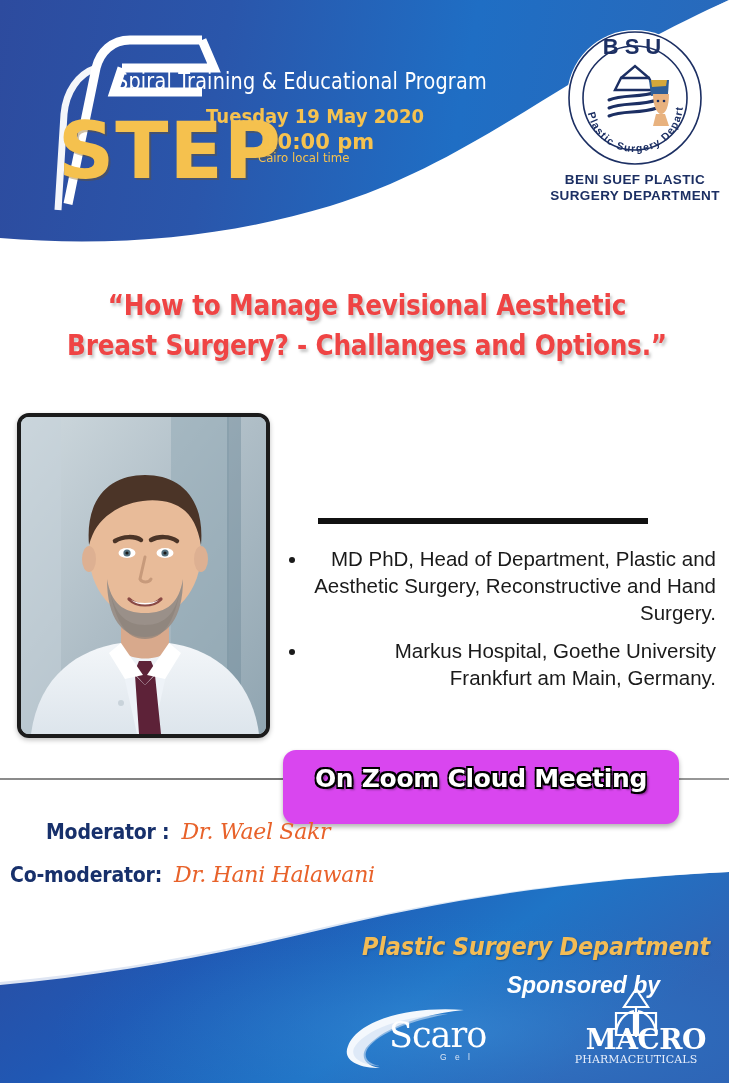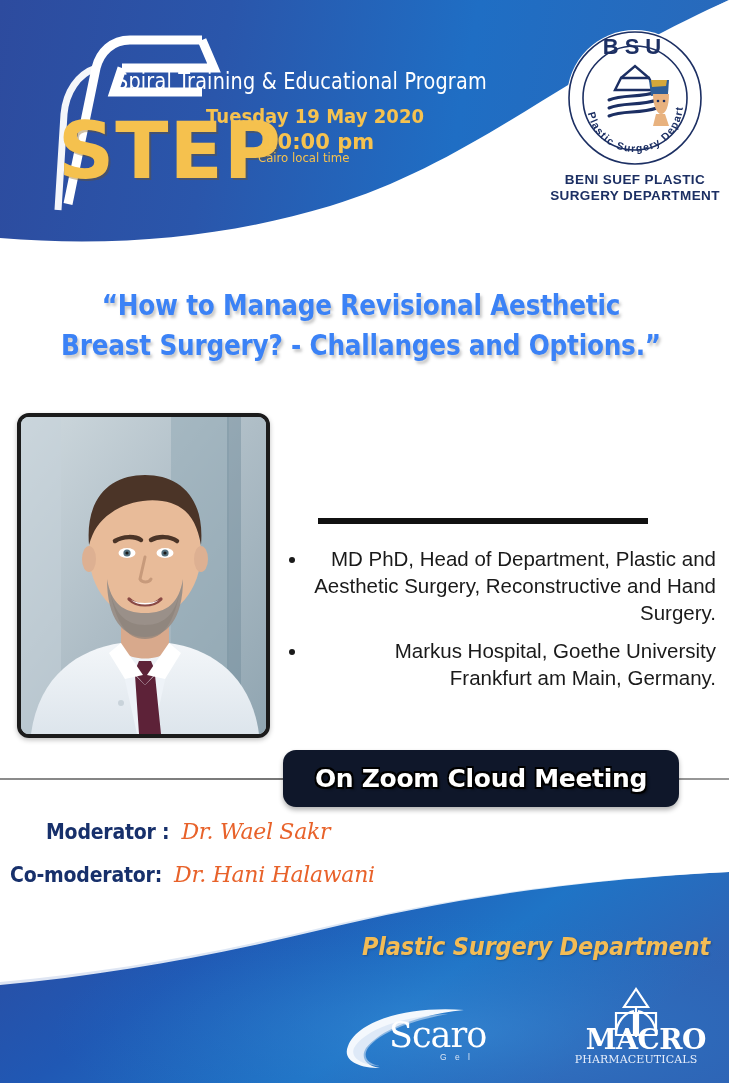--- a/index.html
+++ b/index.html
@@ -61,25 +61,25 @@
   .bsu-logo{position:absolute;left:565px;top:28px;width:140px;height:140px;}
   .bsu-caption{
     position:absolute;left:540px;top:172px;width:190px;
     text-align:center;color:#1c2f63;
     font-family:"Liberation Sans",sans-serif;
     font-weight:bold;font-size:13.5px;line-height:1.18;letter-spacing:.4px;
   }
 
   
   .talk-title{
-    position:absolute;left:16px;top:286px;width:690px;
+    position:absolute;left:22px;top:286px;width:690px;
     text-align:center;
     font-family:"DejaVu Sans Condensed","Liberation Sans",sans-serif;
     font-weight:bold;font-size:27.5px;line-height:1.45;
-    color:#3b82f6;
+    color:#ef4444;
     text-shadow:2px 3px 3px rgba(130,130,130,.45);
     letter-spacing:-.2px;
   }
 
   
   .photo-frame{
     position:absolute;left:17px;top:413px;width:245px;height:317px;
     border:4px solid #1b1b1b;border-radius:12px;overflow:hidden;
     background:#c9d4da;
     box-shadow:0 2px 5px rgba(0,0,0,.25);
@@ -103,22 +103,22 @@
     font-size:20.5px;line-height:1.32;color:#1a1a1a;text-align:right;
   }
   .speaker-bullets li{margin-bottom:11px;}
 
   
   .divider{
     position:absolute;left:0;top:778px;width:729px;height:2px;
     background:linear-gradient(90deg,#8c8c8c,#6f6f6f 50%,#9a9a9a);
   }
   .zoom-banner{
-    position:absolute;left:283px;top:750px;width:396px;height:57px;
-    background:#0f172a;border-radius:13px;
+    position:absolute;left:283px;top:750px;width:396px;height:74px;
+    background:#d946ef;border-radius:13px;
     box-shadow:0 3px 5px rgba(0,0,0,.3);
   }
   .zoom-banner-label{
     position:absolute;left:0;top:0;width:396px;height:57px;
     display:flex;align-items:center;justify-content:center;
     font-family:"DejaVu Sans",sans-serif;font-weight:bold;
     font-size:25px;color:#ffffff;letter-spacing:-.3px;
     text-shadow:-1.6px -1.6px 0 #000,1.6px -1.6px 0 #000,-1.6px 1.6px 0 #000,1.6px 1.6px 0 #000,3px 3px 2px rgba(0,0,0,.35);
   }
 
@@ -342,20 +342,21 @@
           <stop offset="100%" stop-color="#1f74c6" stop-opacity="0"></stop>
         </radialGradient>
       </defs>
       <path d="M729,0 L729,211 L0,211 L0,110 C110,100 210,82 320,56 C440,28 560,8 729,0 Z" fill="url(#footgrad)"></path>
       <path d="M729,0 L729,211 L0,211 L0,110 C110,100 210,82 320,56 C440,28 560,8 729,0 Z" fill="url(#glow)"></path>
       <path d="M729,0 C558,9 436,30 316,59 C208,85 108,103 0,113 L0,104 C108,94 208,76 316,50 C436,21 558,1 729,-8 Z" fill="#ffffff" opacity=".85"></path>
     </svg>
   </div>
 
   <div class="dept-line">Plastic Surgery Department</div>
+  <div class="sponsored-line">Sponsored by</div>
 
   <svg class="scaro-logo" viewBox="0 0 200 72">
     <path d="M12,46 C22,20 72,6 128,10 C90,14 48,26 30,48 C24,58 30,66 44,68 C22,68 6,60 12,46 Z" fill="#ffffff" opacity=".95"></path>
     <path d="M18,48 C30,28 70,16 112,14 C80,20 46,30 32,48 C26,57 32,64 44,66 C26,65 14,58 18,48 Z" fill="#cfe0f3" opacity=".6"></path>
   </svg>
   <div class="scaro-word">Scaro</div>
   <div class="scaro-sub">G e l</div>
 
   <svg class="macro-logo" viewBox="0 0 140 92">
     <g fill="none" stroke="#ffffff" stroke-width="2.2">

